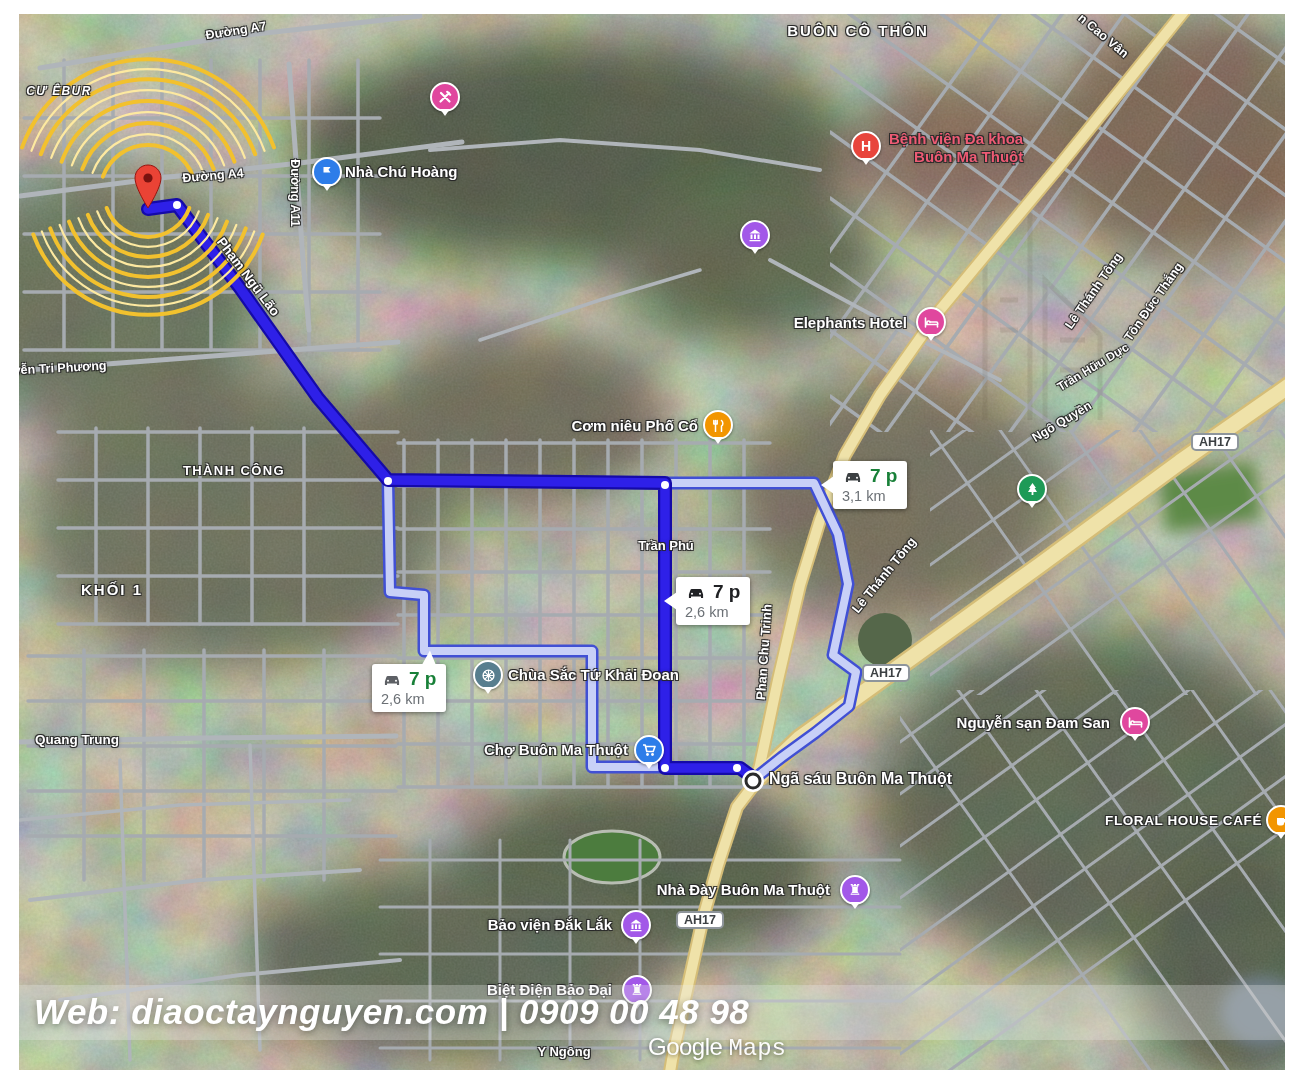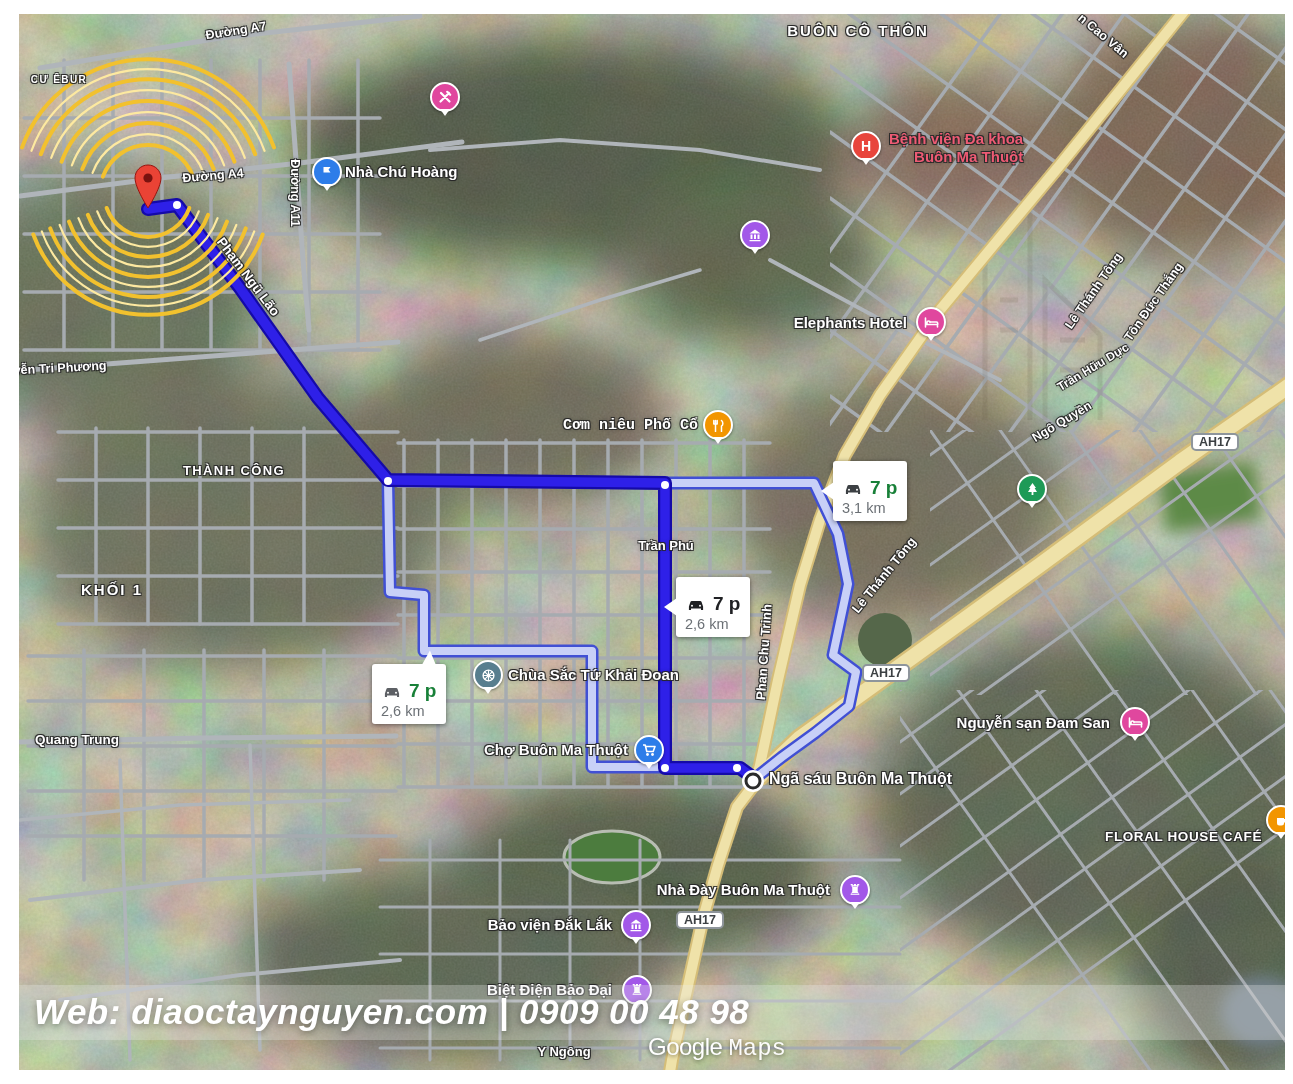--- a/index.html
+++ b/index.html
@@ -10,37 +10,37 @@
   .ml{position:absolute;color:#fff;font-weight:700;white-space:pre-line;
       text-shadow:-1px -1px 0 rgba(40,40,40,.9),1px -1px 0 rgba(40,40,40,.9),
                   -1px 1px 0 rgba(40,40,40,.9),1px 1px 0 rgba(40,40,40,.9),0 0 4px rgba(0,0,0,.45);
       line-height:1.18;}
   .ctr{transform:translate(-50%,-50%) rotate(var(--r,0deg));}
   .area{letter-spacing:1.4px;font-size:13px;}
   .big{font-size:15px;letter-spacing:2px;}
   .road{font-size:12.5px;}
   .poilabel{font-size:15px;text-align:right;}
   .pink{color:var(--poi-hospital-text);}
-  .caps{font-size:13.5px;letter-spacing:.6px;margin-top:16px;}
+  .caps{font-size:13.5px;letter-spacing:.6px;}
   .bold16{font-size:16px;}
   
   .poi-icon{position:absolute;width:26px;height:26px;border-radius:50%;border:2.5px solid #fff;
             transform:translate(-50%,-50%);display:flex;align-items:center;justify-content:center;
             color:#fff;box-shadow:0 1px 3px rgba(0,0,0,.45);z-index:6;}
   .poi-icon::after{content:"";position:absolute;left:50%;margin-left:-5px;bottom:-11px;
             border:5px solid transparent;border-top:7px solid #fff;}
   .poi-icon svg{display:block;}
   .poi-icon .htxt{font-size:14px;font-weight:700;color:#fff;}
   .poi-icon .rook{font-family:"DejaVu Sans",sans-serif;font-size:15px;color:#fff;line-height:1;}
   
   .badge{position:absolute;transform:translate(-50%,-50%);background:#fff;border:2px solid #8e959b;
          border-radius:5px;padding:0 6px;font-size:12.5px;font-weight:700;color:#3c4043;z-index:6;}
   
   .bubble{position:absolute;background:#fff;border-radius:3px;box-shadow:0 1px 5px rgba(0,0,0,.5);
-          padding:16px 10px 5px 9px;z-index:8;}
+          padding:4px 10px 5px 9px;z-index:8;}
   .bubble .t1{display:flex;align-items:center;gap:6px;font-weight:700;font-size:19px;color:#202124;}
   .bubble .t1 .green{color:var(--time-green);}
   .bubble .t2{font-size:14.5px;color:var(--distance-gray);margin-top:1px;}
   .tail-left{position:absolute;left:-12px;top:50%;margin-top:-9px;width:0;height:0;
              border-top:9px solid transparent;border-bottom:9px solid transparent;border-right:13px solid #fff;}
   .tail-up{position:absolute;top:-13px;right:7px;width:0;height:0;transform:rotate(14deg);
            border-left:4px solid transparent;border-right:11px solid transparent;border-bottom:15px solid #fff;}
   
   .nsdot{position:absolute;width:11px;height:11px;border-radius:50%;background:#fff;border:3px solid #2b2b2b;
          box-shadow:0 0 0 2.5px #fff;transform:translate(-50%,-50%);z-index:6;}
@@ -306,21 +306,21 @@
         <path d="M 59.64 224.96 A 94 94 0 0 0 236.36 224.96" stroke="#fde9a0" stroke-width="2.2" fill="none" stroke-linecap="round"></path>
         <path d="M 41.78 231.42000000000002 A 113 113 0 0 0 254.22 231.42000000000002" stroke="#fde9a0" stroke-width="2.2" fill="none" stroke-linecap="round"></path>
       </g>
 
     <g>
       <path d="M148 165 C140.8 165 135 170.8 135 178 c0 9.8 13 30 13 30 s13 -20.2 13 -30 C161 170.8 155.2 165 148 165 z" style="fill:var(--pin-red)" stroke="#96140e" stroke-width="1"></path>
       <circle cx="148" cy="178" r="4.6" fill="#7a120f"></circle>
     </g>
   </svg>
 
-  <div class="ml ctr area" style="left:59px;top:80px;font-size:10px;">CƯ ÊBUR</div>
+  <div class="ml ctr area" style="left:59px;top:91px;font-size:12px;font-style:italic;">CƯ ÊBUR</div>
   <div class="ml ctr area big" style="left:858px;top:31px;">BUÔN CÔ THÔN</div>
   <div class="ml ctr area" style="left:234px;top:471px;">THÀNH CÔNG</div>
   <div class="ml ctr area big" style="left:112px;top:590px;">KHỐI 1</div>
 
   <div class="ml ctr road" style="left:236px;top:31px;--r:-9deg;">Đường A7</div>
   <div class="ml ctr road" style="left:213px;top:176px;--r:-5deg;">Đường A4</div>
   <div class="ml ctr road" style="left:295px;top:193px;--r:90deg;">Đường A11</div>
   <div class="ml ctr" style="left:248px;top:277px;--r:53deg;font-size:13.5px;">Phạm Ngũ Lão</div>
   <div class="ml ctr road" style="left:48px;top:369px;--r:-3deg;">Nguyễn Tri Phương</div>
   <div class="ml ctr road" style="left:77px;top:740px;font-size:13.5px;">Quang Trung</div>
@@ -405,21 +405,21 @@
   </div>
   <div class="poi-icon" style="left:637px;top:990px;background:var(--poi-purple);">
     <span class="rook">♜</span>
   </div>
   <div class="nsdot" style="left:753px;top:781px;"></div>
 
   <div class="ml poilabel" style="left:345px;top:163px;">Nhà Chú Hoàng</div>
   <div class="ml poilabel pink" style="left:889px;top:130px;">Bệnh viện Đa khoa
 Buôn Ma Thuột</div>
   <div class="ml poilabel" style="left:772px;top:314px;width:135px;text-align:right;">Elephants Hotel</div>
-  <div class="ml poilabel" style="left:558px;top:417px;width:140px;text-align:right;font-family:Liberation Mono, monospace;">Cơm niêu Phố Cổ</div>
+  <div class="ml poilabel" style="left:558px;top:417px;width:140px;text-align:right;">Cơm niêu Phố Cổ</div>
   <div class="ml poilabel" style="left:508px;top:666px;">Chùa Sắc Tứ Khải Đoan</div>
   <div class="ml poilabel" style="left:470px;top:741px;width:158px;text-align:right;">Chợ Buôn Ma Thuột</div>
   <div class="ml bold16" style="left:769px;top:770px;">Ngã sáu Buôn Ma Thuột</div>
   <div class="ml poilabel" style="left:922px;top:714px;width:188px;text-align:right;">Nguyễn sạn Đam San</div>
   <div class="ml caps" style="left:1082px;top:813px;width:180px;text-align:right;">FLORAL HOUSE CAFÉ</div>
   <div class="ml poilabel" style="left:630px;top:881px;width:200px;text-align:right;">Nhà Đày Buôn Ma Thuột</div>
   <div class="ml poilabel" style="left:452px;top:916px;width:160px;text-align:right;">Bảo viện Đắk Lắk</div>
   <div class="ml poilabel" style="left:462px;top:981px;width:150px;text-align:right;">Biệt Điện Bảo Đại</div>
 
   <div class="bubble" style="left:372px;top:664px;">

